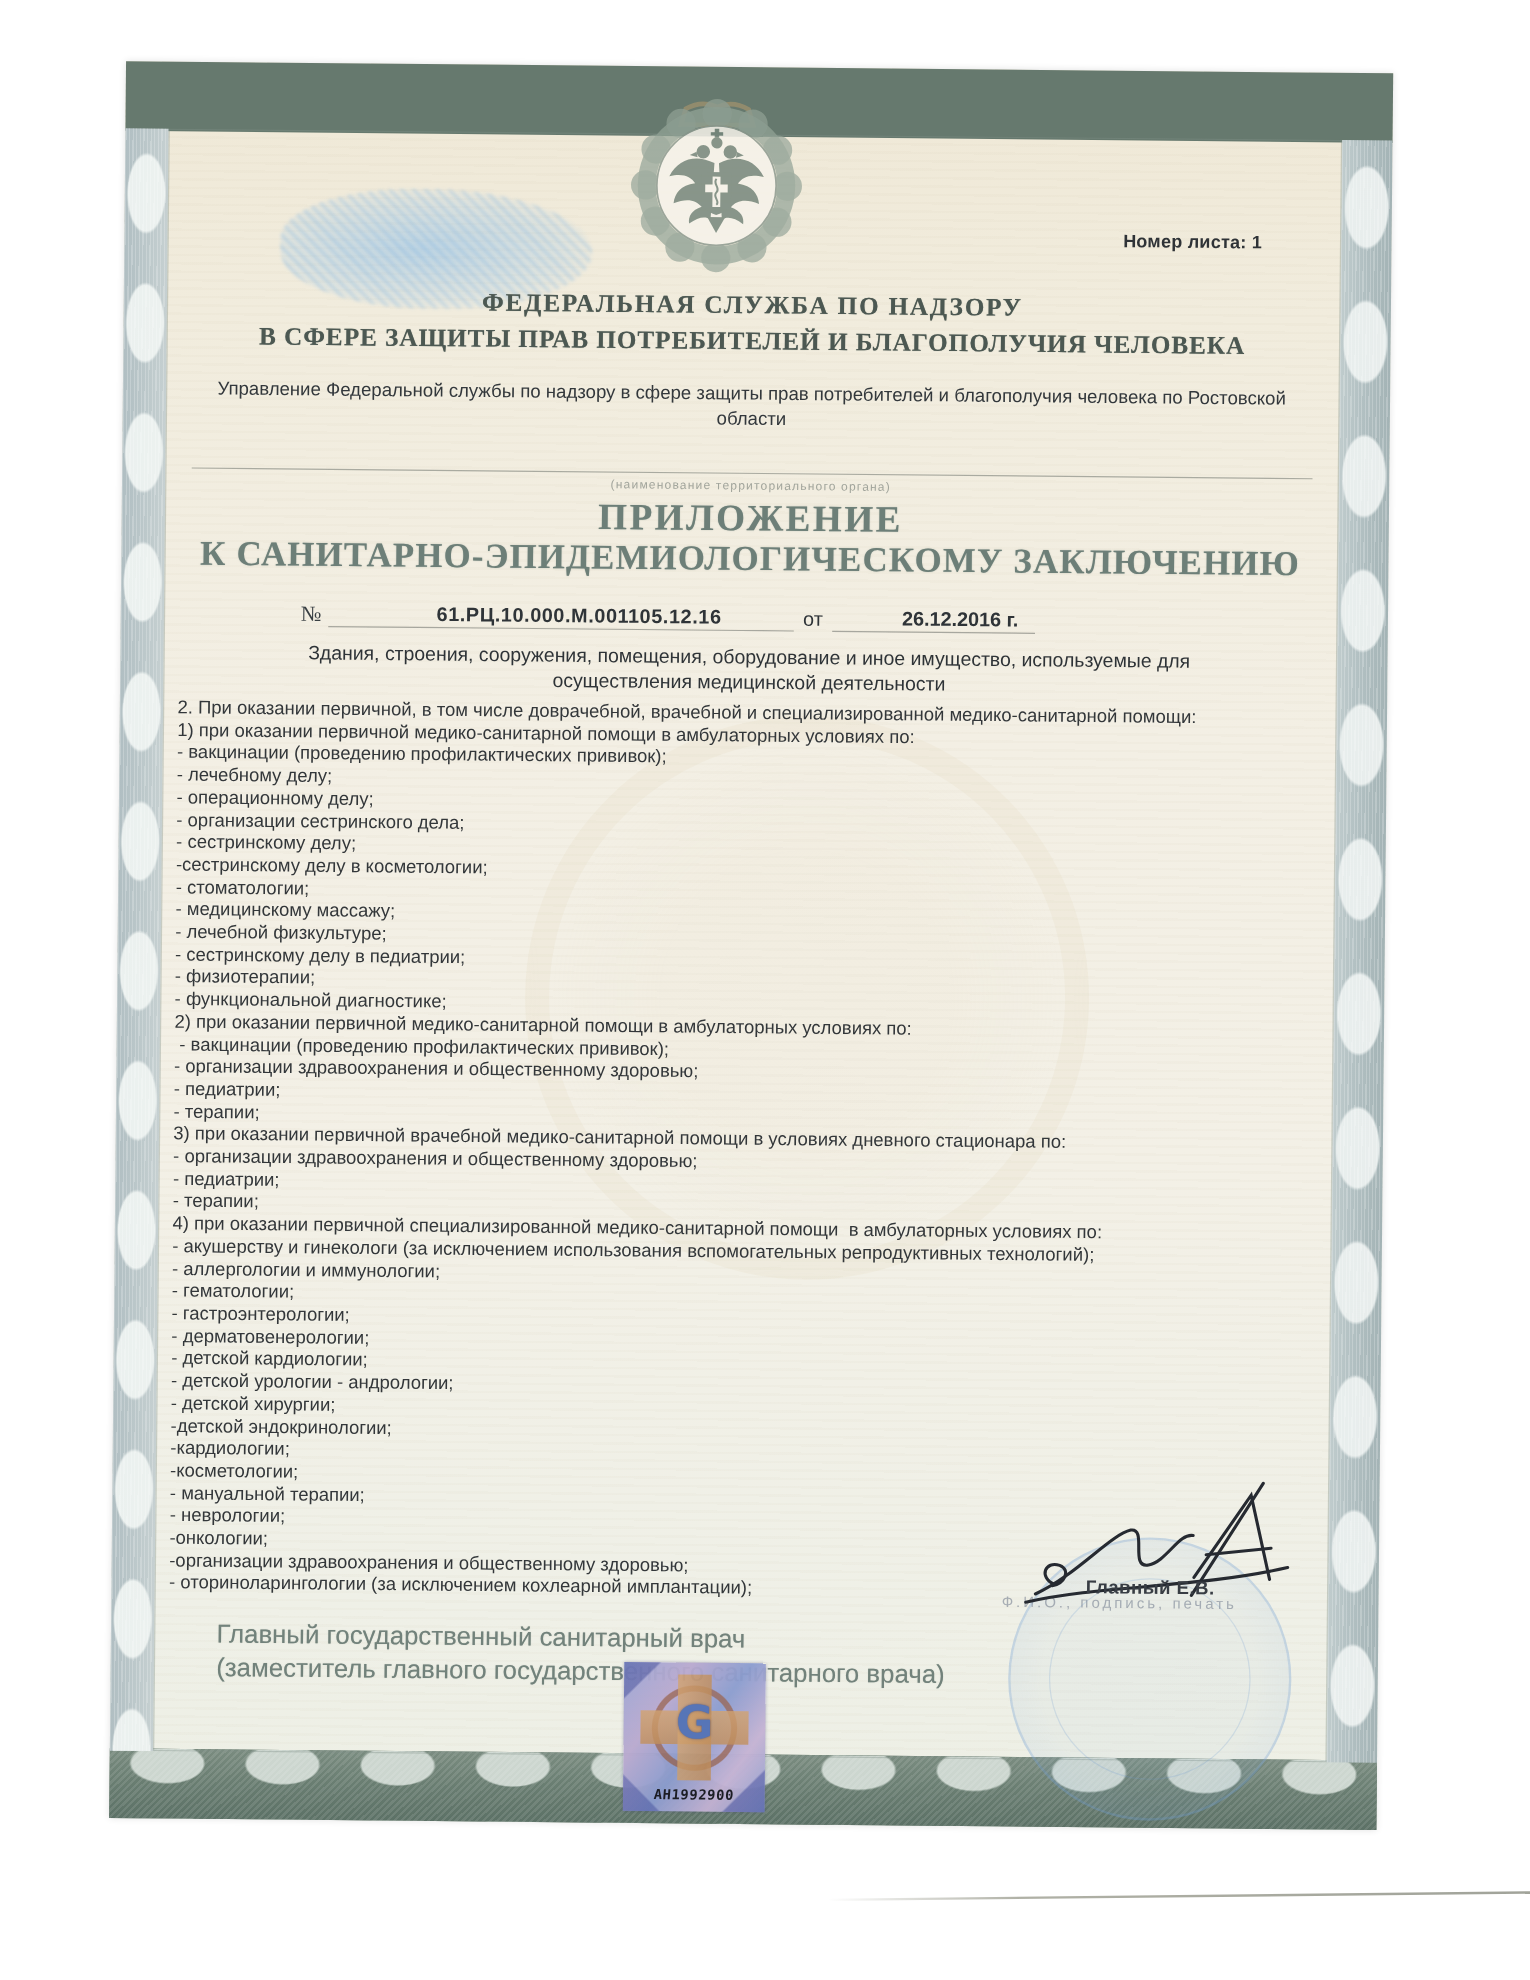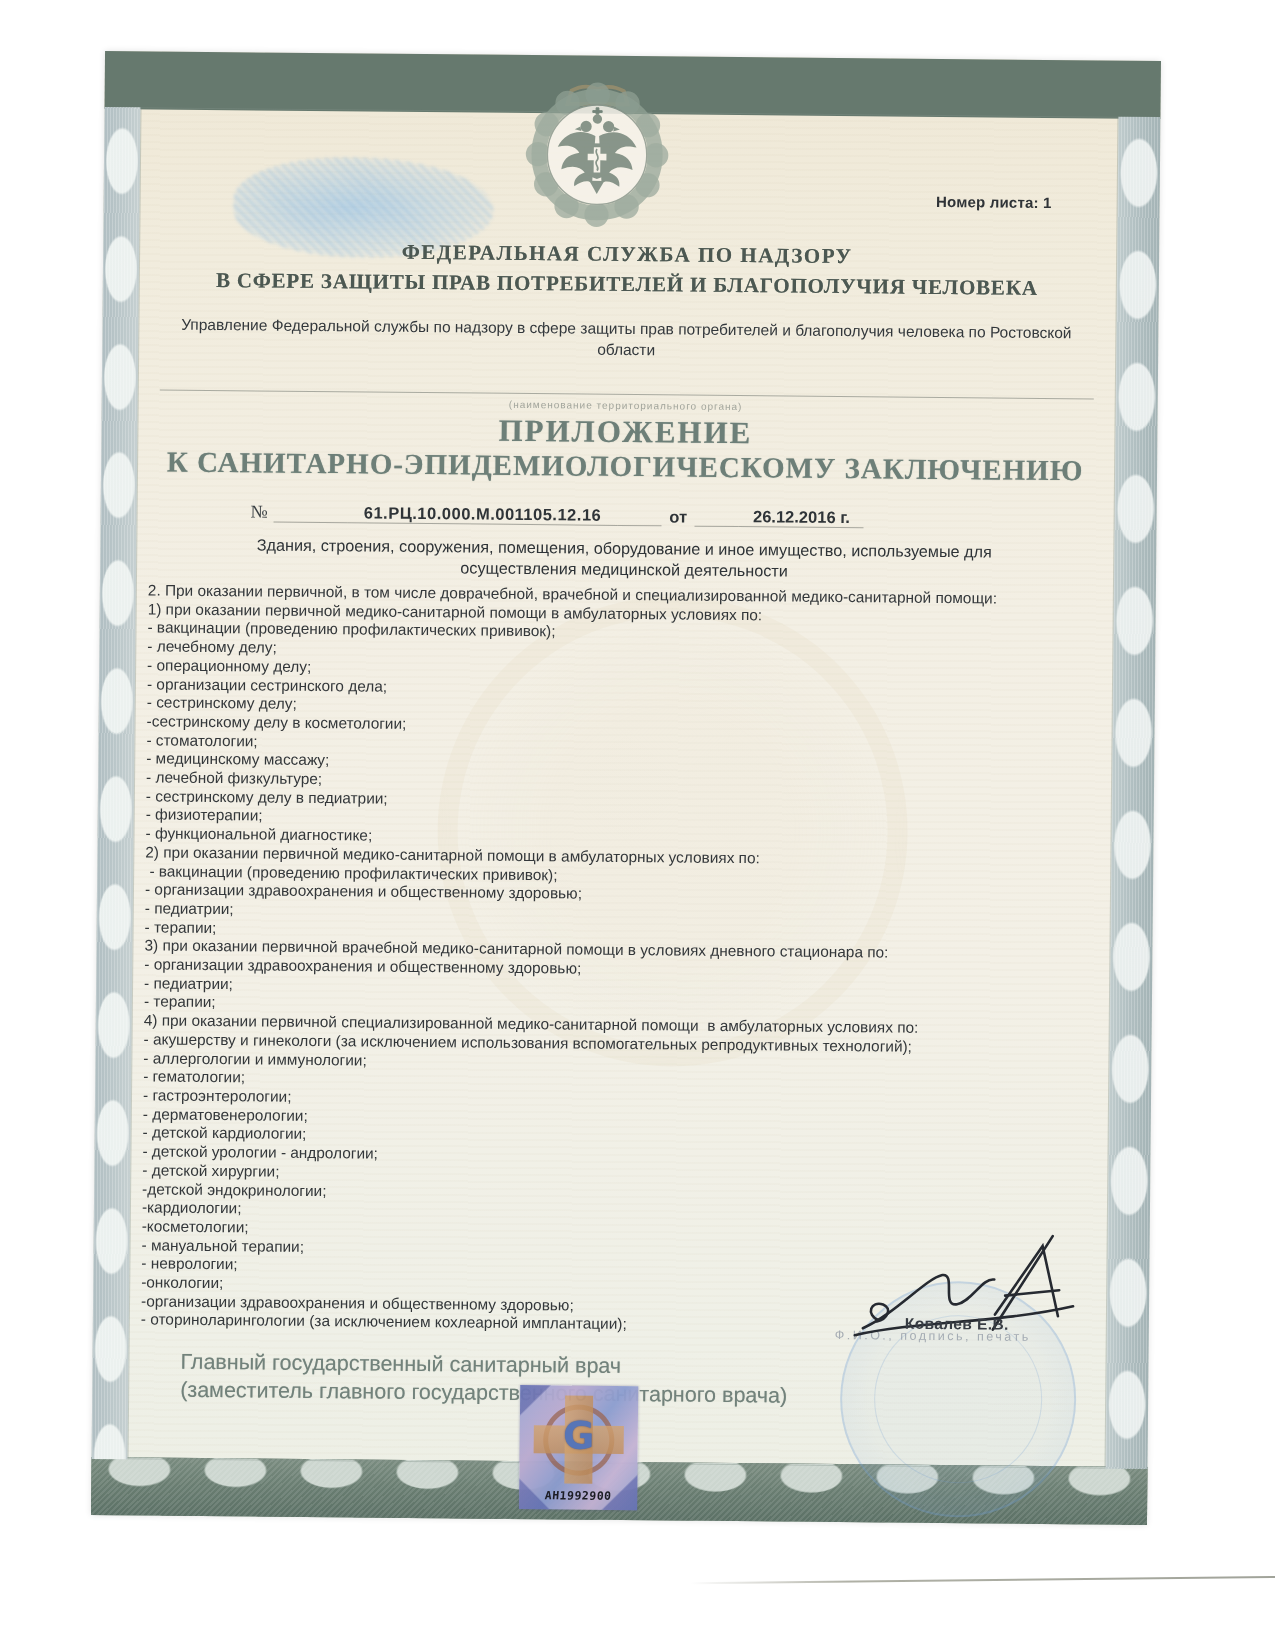--- a/index.html
+++ b/index.html
@@ -116,21 +116,21 @@
   .num-row{
     position:absolute;left:150px;right:100px;top:446px;height:24px;
     display:flex;align-items:flex-end;
     font-size:16.5px;color:#2f3438;
   }
   .num-row .lbl-no{font-family:"Liberation Serif",serif;font-size:18px;color:#3a4044;}
   .u{border-bottom:1px solid rgba(95,100,95,.5);display:inline-block;height:20px;}
   .u-a{width:74px;margin-left:6px;}
   .num-val{padding:0 16px;border-bottom:1px solid rgba(95,100,95,.5);font-weight:bold;letter-spacing:.5px;}
   .u-b{width:44px;}
-  .lbl-ot{margin:0 8px;font-weight:bold;}
+  .lbl-ot{margin:0 8px;}
   .date-val{padding:0 14px;border-bottom:1px solid rgba(95,100,95,.5);font-weight:bold;}
   .subject{
     position:absolute;left:120px;right:128px;top:482px;text-align:center;
     font-size:16.2px;line-height:21px;color:#2e3337;
   }
   
   .body-list{
     position:absolute;left:48px;top:530px;width:950px;
     font-size:15.4px;line-height:18.7px;color:#33373a;
   }
@@ -319,21 +319,21 @@
   <svg class="signature-svg" viewBox="0 0 240 140">
     <g fill="none" stroke="#262a31" stroke-width="2.6" stroke-linecap="round">
       <path d="M34,104 C20,98 26,84 38,88 C48,92 42,103 32,105"></path>
       <path d="M18,112 C52,96 80,62 97,58 C111,56 96,90 112,87 C127,84 137,60 149,62"></path>
       <path d="M150,97 L197,28 L213,98"></path>
       <path d="M160,78 L214,72"></path>
       <path d="M207,18 L148,112"></path>
       <path d="M10,119 C72,104 152,106 228,88"></path>
     </g>
   </svg>
-  <div class="sig-name">Ковалев Е.В.</div>
+  <div class="sig-name">Главный Е.В.</div>
   <div class="sig-caption">Ф.И.О.,  подпись,  печать</div>
 
   <div class="hologram">
     <div class="holo-cross-h"></div>
     <div class="holo-cross-v"></div>
     <div class="holo-g">G</div>
     <div class="holo-serial">АН1992900</div>
   </div>
 
 </div>

